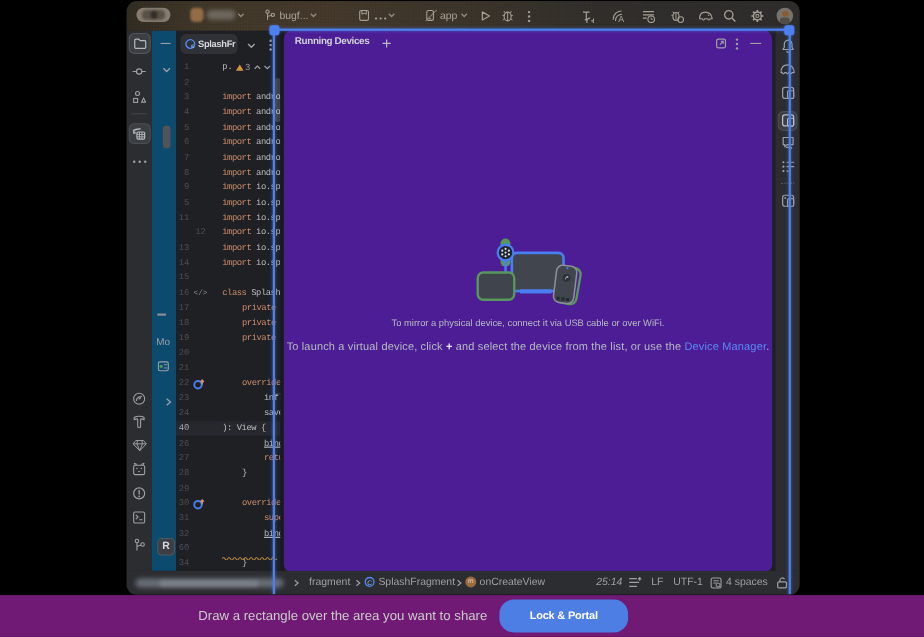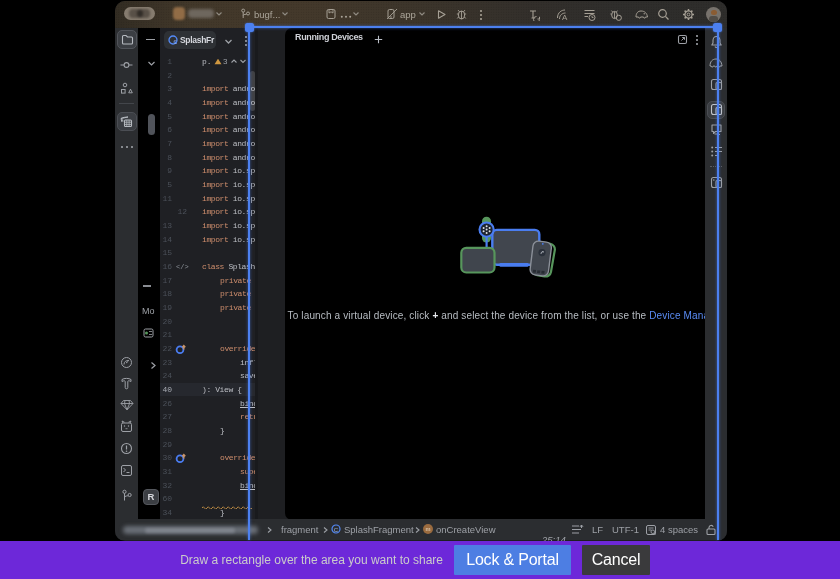--- a/index.html
+++ b/index.html
@@ -8,37 +8,37 @@
   .abs{position:absolute;}
   
   #win{left:115px;top:1px;width:612px;height:539.5px;border-radius:10px;background:#1e1f22;overflow:hidden;}
   #titlebar{left:0;top:0;width:612px;height:27px;
     background:linear-gradient(90deg,#322c22 0%,#42382a 12%,#44392b 30%,#3c352b 50%,#332f2b 68%,#2f2e2c 82%,#2e2d2b 100%);}
   #titlebar .dots{left:0;top:0;width:612px;height:27px;
     background-image:radial-gradient(rgba(0,0,0,0.18) 0.6px,transparent 0.7px);
     background-size:2.5px 2.5px;}
   .tbtxt{color:#aba59a;font-size:9.5px;line-height:10px;}
   #leftstrip{left:0;top:27px;width:23px;height:491px;background:#2b2d30;}
-  #narrowcol{left:23px;top:27px;width:22px;height:491px;background:#000000;}
+  #narrowcol{left:23px;top:27px;width:22px;height:491px;background:#0c4a6e;}
   #editor{left:45px;top:27px;width:95px;height:491px;background:#1f2024;overflow:hidden;}
   #gapcol{left:140px;top:27px;width:3px;height:491px;background:#191a1d;}
-  #panel{left:143px;top:27px;width:444px;height:492px;background:#000000;border-radius:7px;margin-left:27px;}
+  #panel{left:143px;top:27px;width:444px;height:492px;background:#4c1d95;border-radius:7px;}
   #rightstrip{left:590px;top:27px;width:22px;height:491px;background:#2b2d30;}
   #statusbar{left:0;top:518px;width:612px;height:21px;background:#2b2d30;}
   .sbtxt{color:#9da0a6;font-size:9.5px;line-height:10px;}
   .num{position:absolute;left:0;width:12px;text-align:right;color:#4b5059;}
   .cd{position:absolute;left:39px;color:#bcbec4;letter-spacing:-0.4px;}
   .kw{color:#cf8e6d;}
   
   .selline{background:#4c80f0;box-shadow:0 0 3px rgba(76,128,240,0.7);}
   .handle{width:9px;height:9px;background:#4c80f0;border-radius:2.5px;box-shadow:0 0 2px rgba(76,128,240,0.8);}
   
-  #bottombar{left:0;top:541px;width:840px;height:38px;background:#6d28d9;}
-  .btn{position:absolute;top:4px;height:30px;border-radius:1px;color:#fff;font-size:16px;letter-spacing:-0.2px;
-       font-weight:normal;display:flex;align-items:center;justify-content:center;}
+  #bottombar{left:0;top:541px;width:840px;height:38px;background:#701a75;}
+  .btn{position:absolute;top:4px;height:30px;border-radius:13px;color:#fff;font-size:10px;letter-spacing:-0.2px;
+       font-weight:bold;display:flex;align-items:center;justify-content:center;}
 </style>
 </head>
 <body>
 <div id="stage">
   <div class="abs" id="win">
     <div class="abs" id="titlebar">
         <div class="abs dots"></div>
       <div class="abs" style="left:9px;top:6px;width:31px;height:13px;border-radius:6.5px;background:rgba(148,138,124,0.85);filter:blur(0.7px);"></div>
       <div class="abs" style="left:14px;top:8px;width:21px;height:9px;border-radius:4px;background:rgba(58,52,45,0.6);filter:blur(1px);"></div>
         <div class="abs" style="left:22px;top:9px;width:6px;height:7px;border-radius:3px;background:rgba(40,36,32,0.8);filter:blur(0.8px);"></div>
@@ -344,20 +344,21 @@
         <g transform="rotate(7 85.7 47.5)">
           <rect x="76.5" y="30.5" width="18.5" height="34" rx="5.5" fill="#41464e" stroke="#8b9099" stroke-width="1.4"></rect>
           <circle cx="86" cy="32.8" r="0.9" fill="#4a7df0"></circle>
           <circle cx="86.3" cy="41.5" r="3.6" fill="#2b313b"></circle>
           <path d="M85.5 43 C85.2 41.5 86 40.3 87.3 40.2 L86.6 41.2 M87.3 40.2 L87.5 41.4" stroke="#c8cdd3" stroke-width="0.7" fill="none"></path>
           <rect x="79.5" y="59.5" width="3" height="2.8" fill="#262b32"></rect>
           <rect x="83.8" y="59.5" width="3" height="2.8" fill="#262b32"></rect>
           <rect x="88.1" y="59.5" width="3" height="2.8" fill="#262b32"></rect>
         </g>
       </svg>
+      <div class="abs" style="left:0;top:260px;width:444px;text-align:center;color:#b7bcc2;font-size:8.5px;line-height:10px;">To mirror a physical device, connect it via USB cable or over WiFi.</div>
       <div class="abs" style="left:0;top:283px;width:444px;text-align:center;color:#b7bcc2;font-size:10px;letter-spacing:0.14px;line-height:10px;">To launch a virtual device, click <span style="color:#e8eaee;font-weight:bold;">+</span> and select the device from the list, or use the <span style="color:#5a8cf5;">Device Manager</span>.</div>
     </div>
     <div class="abs" id="rightstrip">
       <svg class="abs" style="left:4.5px;top:7px;" width="13" height="14" viewBox="0 0 13 14">
           <path d="M6.5 1.5 C4 1.5 3 3.5 3 5.5 L3 8 L1.8 10 L11.2 10 L10 8 L10 5.5 C10 3.5 9 1.5 6.5 1.5 Z" stroke="#9da0a6" stroke-width="1.1" fill="none" stroke-linejoin="round"></path>
           <path d="M5 11.5 a1.6 1.6 0 0 0 3 0" stroke="#9da0a6" stroke-width="1.1" fill="none"></path>
         </svg>
       <svg class="abs" style="left:4px;top:29px;" width="14" height="12" viewBox="0 0 14 12">
           <path d="M1 9 C1 4.5 3.5 2 7 2 C10.5 2 12.5 4.5 13 9 L11 9 C11 10.5 9 10.5 9 9 L7.8 9 C7.8 10.5 5.8 10.5 5.8 9 L4.2 9 C4.2 10.5 2.2 10.5 2.2 9 Z" stroke="#9da0a6" stroke-width="1" fill="none" stroke-linejoin="round"></path>
           <circle cx="9.8" cy="4.8" r="0.7" fill="#9da0a6"></circle>
@@ -401,21 +402,21 @@
       <svg class="abs" style="left:216px;top:5px;" width="10" height="10" viewBox="0 0 10 10">
           <circle cx="5" cy="5" r="4" stroke="#548af7" stroke-width="1.2" fill="none"></circle>
           <text x="2.8" y="7.5" font-size="6" fill="#9eb8e8" font-family="Liberation Sans">C</text>
         </svg>
       <div class="abs sbtxt" style="left:229px;top:6px;">SplashFragment</div>
       <svg class="abs" style="left:299px;top:7px;" width="7" height="8" viewBox="0 0 7 8">
           <path d="M2 1.5 L5 4 L2 6.5" stroke="#9da0a6" stroke-width="1.1" fill="none"></path>
         </svg>
       <div class="abs" style="left:308px;top:5px;width:10px;height:10px;border-radius:50%;background:#9a6b3f;color:#e8d9c5;font-size:6px;text-align:center;line-height:10px;">m</div>
       <div class="abs sbtxt" style="left:321px;top:6px;">onCreateView</div>
-      <div class="abs sbtxt" style="left:427px;top:16px;font-style:italic;">25:14</div>
+      <div class="abs sbtxt" style="left:427px;top:6px;font-style:italic;">25:14</div>
       <svg class="abs" style="left:456px;top:5px;" width="13" height="11" viewBox="0 0 13 11">
           <path d="M1 2 L8 2 M1 5.5 L10 5.5 M1 9 L8 9 M10.5 1 L10.5 4" stroke="#9da0a6" stroke-width="1.1"></path>
           <path d="M9 2.8 L10.5 1 L12 2.8" stroke="#9da0a6" stroke-width="1" fill="none"></path>
         </svg>
       <div class="abs sbtxt" style="left:477px;top:6px;">LF</div>
       <div class="abs sbtxt" style="left:497px;top:6px;">UTF-1</div>
       <svg class="abs" style="left:530px;top:4.5px;" width="12" height="12" viewBox="0 0 12 12">
           <rect x="1.5" y="1.5" width="9" height="9" rx="1.5" stroke="#9da0a6" stroke-width="1" fill="none"></rect>
           <path d="M3.5 4 L8.5 4 M3.5 6 L6.5 6" stroke="#9da0a6" stroke-width="0.9"></path>
           <circle cx="7.8" cy="7.8" r="1.8" stroke="#9da0a6" stroke-width="0.9" fill="none"></circle>
@@ -431,15 +432,14 @@
 
   <div class="abs selline" style="left:248.2px;top:25.6px;width:471.3px;height:2.2px;"></div>
   <div class="abs selline" style="left:248.2px;top:25.6px;width:2.2px;height:514.4px;"></div>
   <div class="abs selline" style="left:717.3px;top:25.6px;width:2.2px;height:514.4px;"></div>
   <div class="abs handle" style="left:245.2px;top:23.2px;"></div>
   <div class="abs handle" style="left:713.3px;top:23.2px;"></div>
 
   <div class="abs" id="bottombar">
     <div class="abs" style="right:397px;top:13px;color:#cbcbcb;font-size:12px;line-height:13px;white-space:nowrap;">Draw a rectangle over the area you want to share</div>
     <div class="btn" style="left:454px;width:117px;background:#4d7ee3;">Lock &amp; Portal</div>
-    <div class="btn" style="left:582px;width:68px;background:#3a3a3c;">Cancel</div>
   </div>
 </div>
 
 </body></html>

